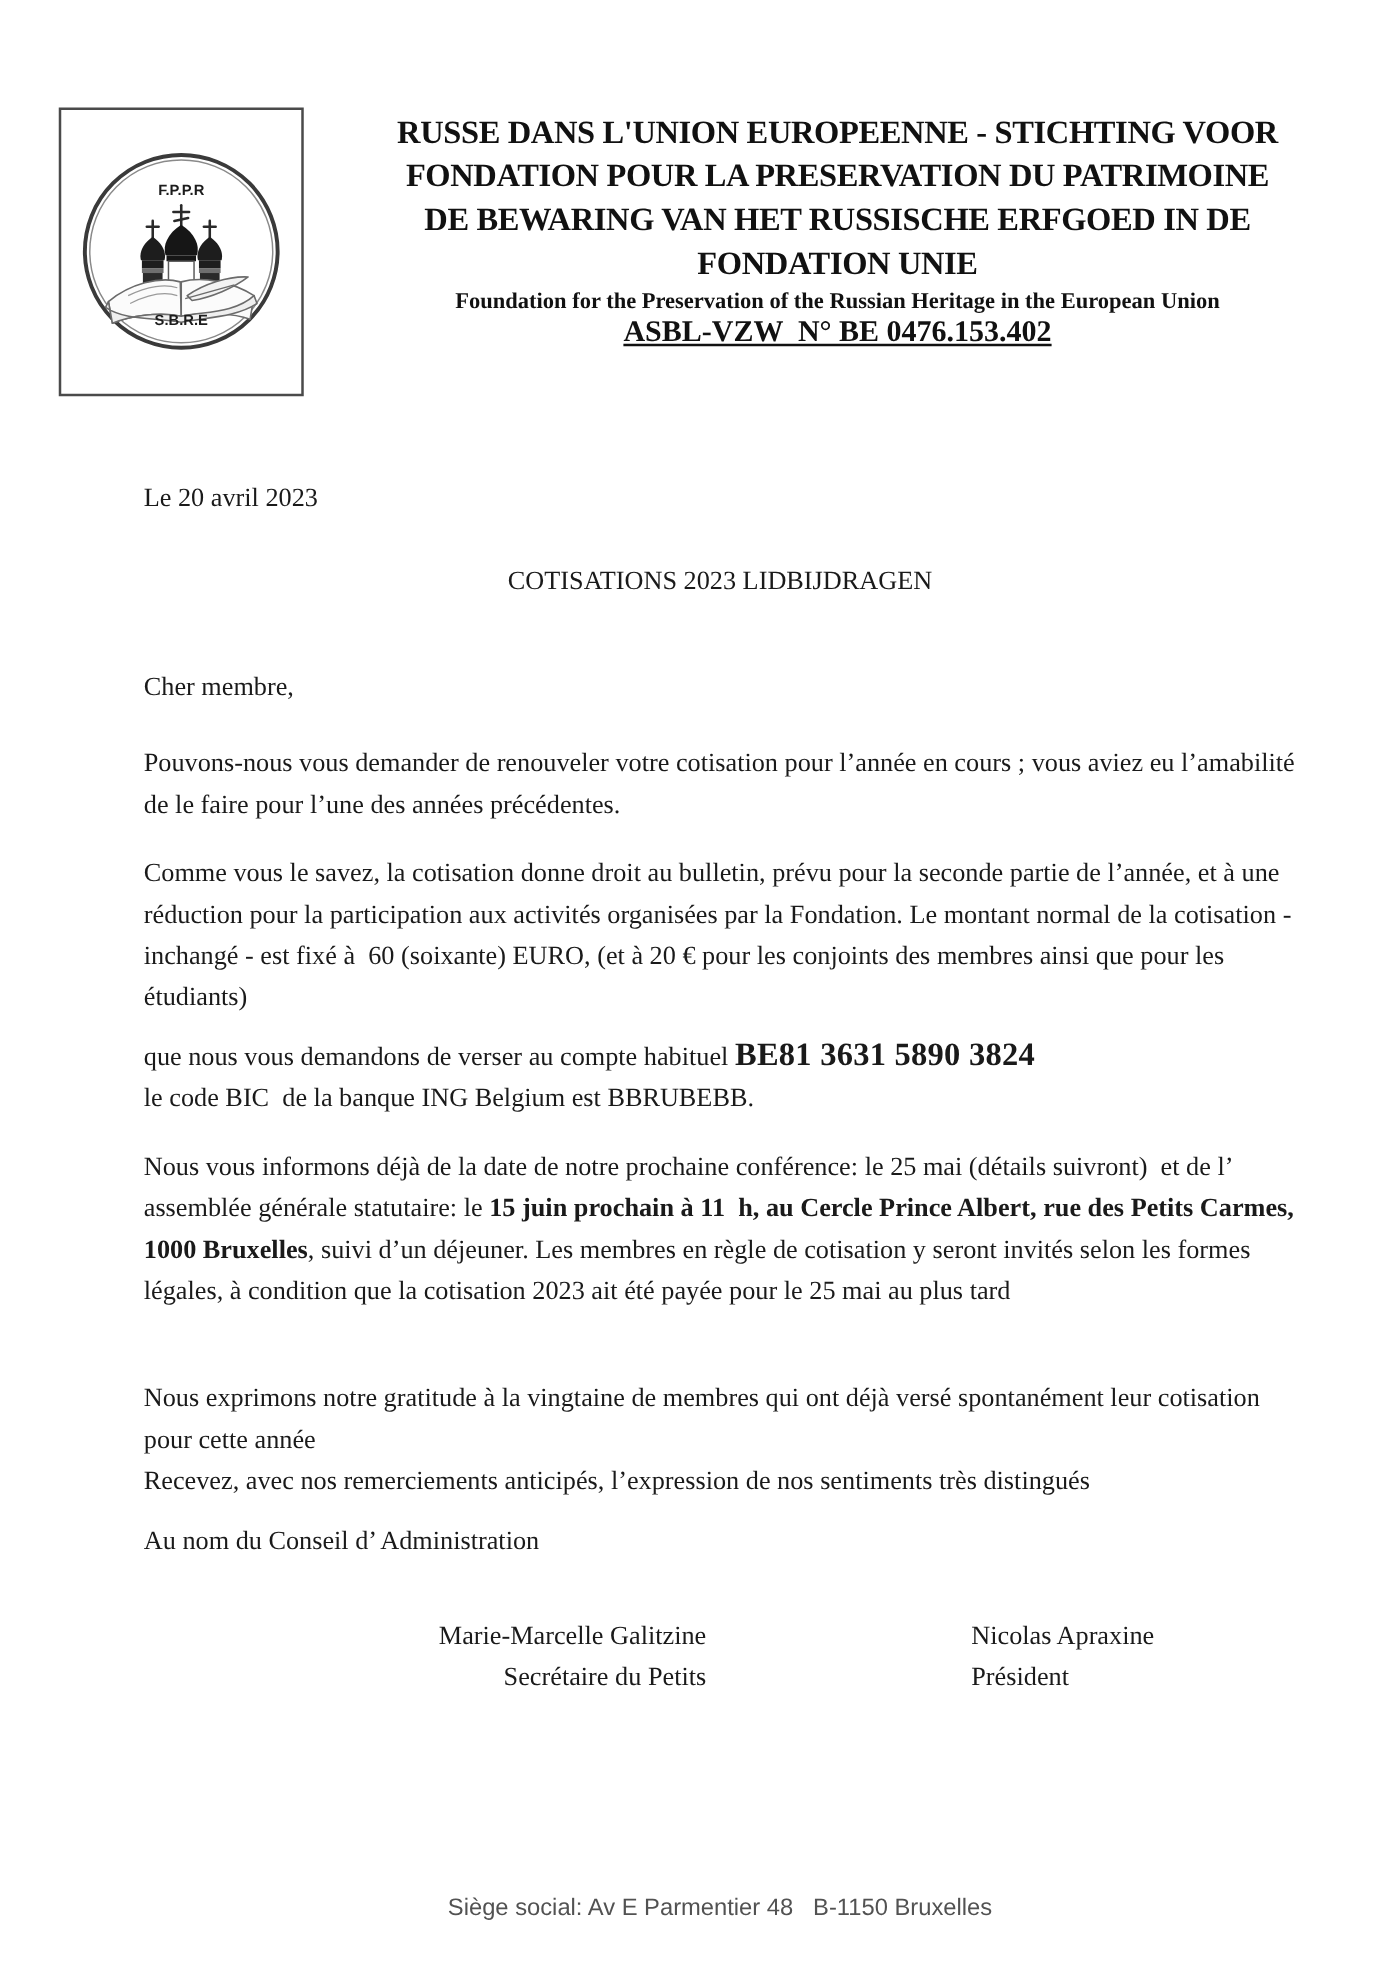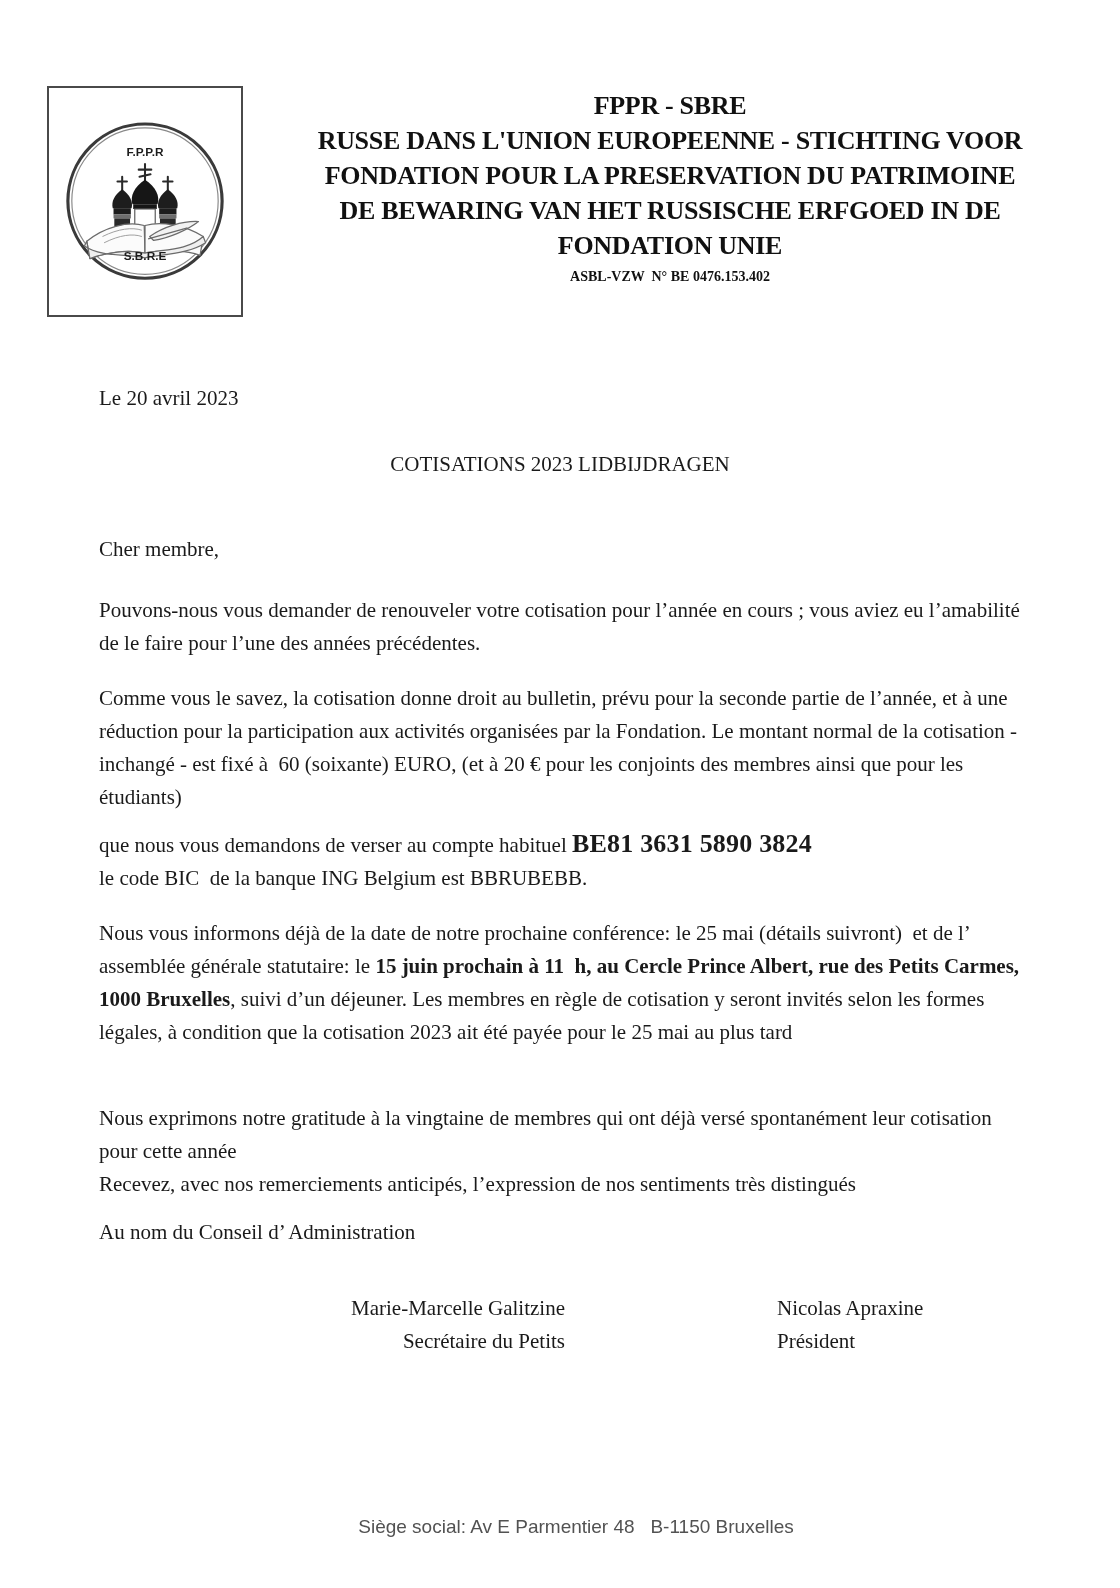--- a/index.html
+++ b/index.html
@@ -19,25 +19,25 @@
     background:#fff;
     box-sizing:border-box;
   }
   .logo-box svg{display:block;width:100%;height:100%;}
   .header-text{
     position:absolute;left:296px;top:88px;width:748px;
     text-align:center;font-weight:bold;color:#111;
   }
   .header-line{font-size:26px;line-height:35px;white-space:nowrap;letter-spacing:-0.3px;}
   .header-english{font-size:18px;line-height:25px;white-space:nowrap;}
-  .header-reg{font-size:14px;line-height:27px;white-space:pre;}
+  .header-reg{font-size:24px;line-height:27px;white-space:pre;text-decoration:underline;}
   
   .abs{position:absolute;}
   .body-text{
-    left:99px;width:922px;
+    left:115px;width:922px;
     font-size:21px;line-height:33px;
     white-space:pre-wrap;
   }
   .subject{text-align:center;}
   .b{font-weight:bold;}
   .iban{font-weight:bold;font-size:26px;line-height:1;letter-spacing:0.2px;}
   .sig-left{left:115px;width:450px;font-size:21px;line-height:33px;}
   .sig-right{left:777px;width:330px;font-size:21px;line-height:33px;}
   
   .footer{
@@ -98,25 +98,25 @@
       <g>
         <path d="M128 160 C145 148 170 140 190 141 C176 152 152 162 133 165 Z" fill="#f2f2f2" stroke="#6b6b6b" stroke-width="1.6" stroke-linejoin="round"></path>
         <line x1="126" y1="163" x2="176" y2="149" stroke="#6b6b6b" stroke-width="1.4"></line>
       </g>
 
       <text x="122" y="190" text-anchor="middle" font-family="Liberation Sans, sans-serif" font-size="15" font-weight="bold" fill="#1c1c1c">S.B.R.E</text>
     </svg>
   </div>
 
   <div class="header-text">
-    <div class="header-line">FPPR - SBRE</div>
     <div class="header-line">RUSSE DANS L'UNION EUROPEENNE - STICHTING VOOR</div>
     <div class="header-line">FONDATION  POUR LA PRESERVATION DU  PATRIMOINE</div>
     <div class="header-line">DE BEWARING VAN HET RUSSISCHE ERFGOED IN DE</div>
     <div class="header-line">FONDATION UNIE</div>
+    <div class="header-english">Foundation for the Preservation of the Russian Heritage in the European Union</div>
     <div class="header-reg">ASBL-VZW  N° BE 0476.153.402</div>
   </div>
 
   <div class="abs body-text" style="top:382px;">Le 20 avril 2023</div>
 
   <div class="abs body-text subject" style="top:448px;">COTISATIONS 2023 LIDBIJDRAGEN</div>
 
   <div class="abs body-text" style="top:533px;">Cher membre,</div>
 
   <div class="abs body-text" style="top:594px;">Pouvons-nous vous demander de renouveler votre cotisation pour l’année en cours ; vous aviez eu l’amabilité de le faire pour l’une des années précédentes.</div>

